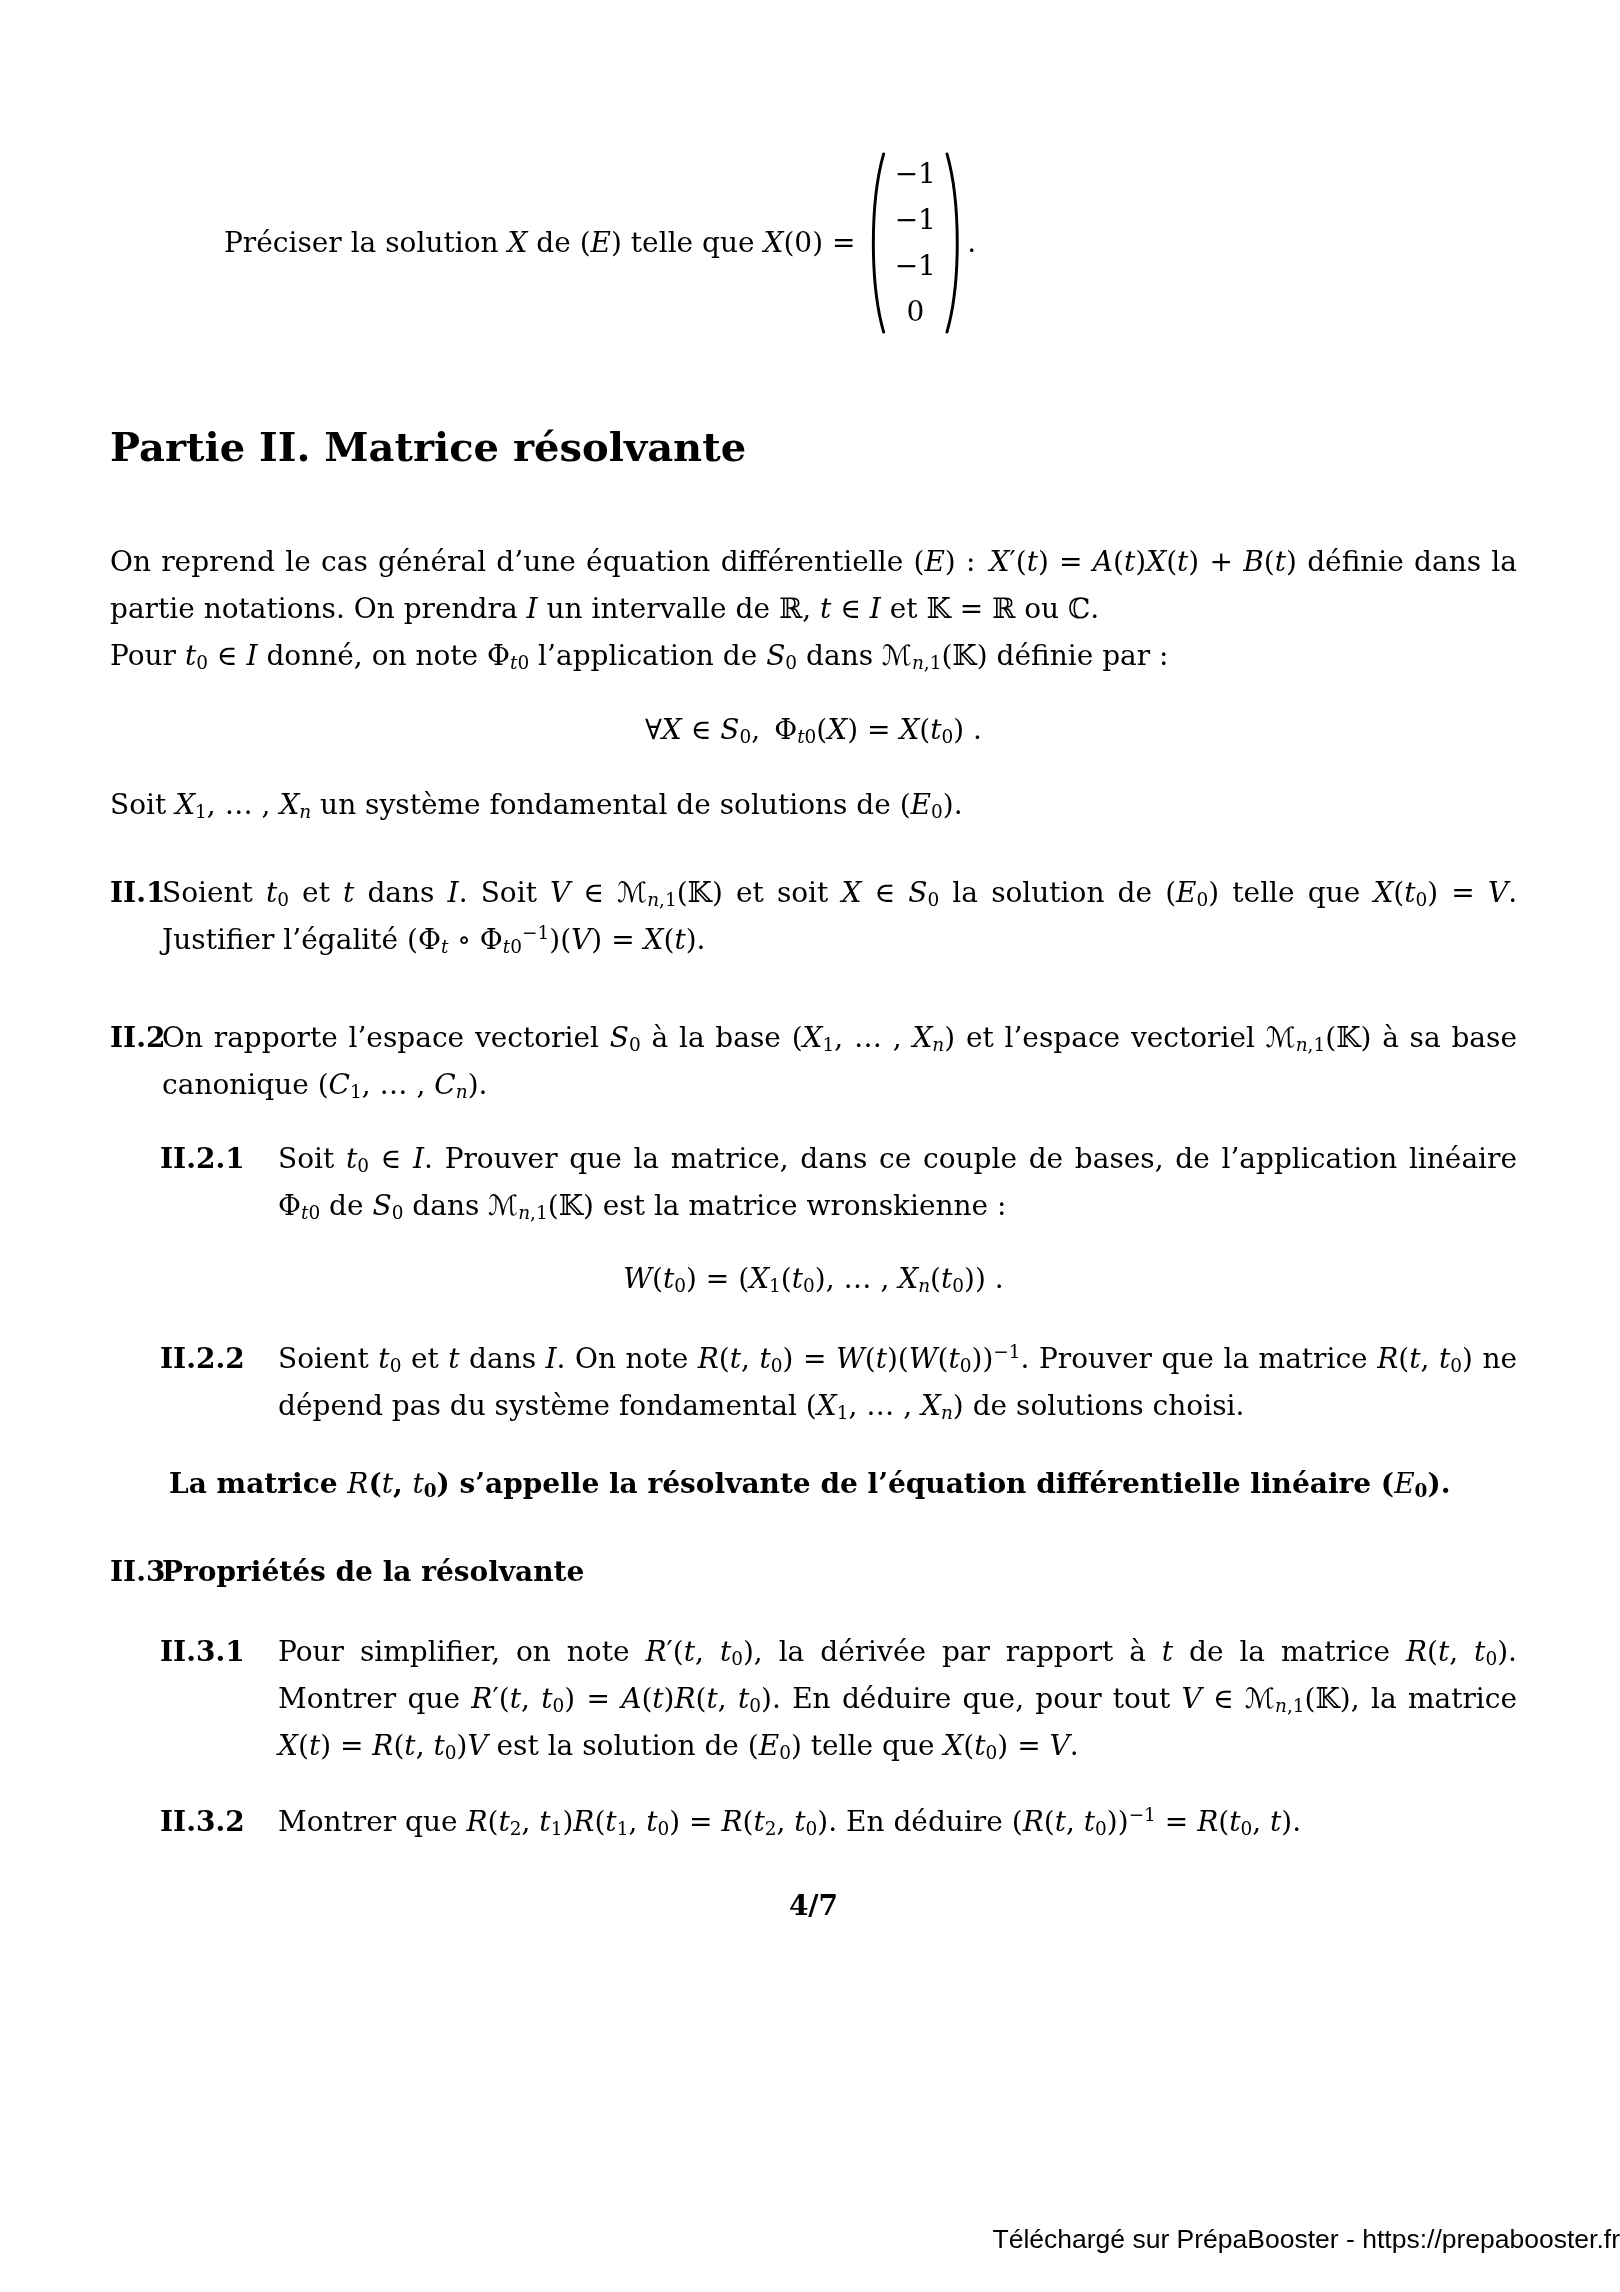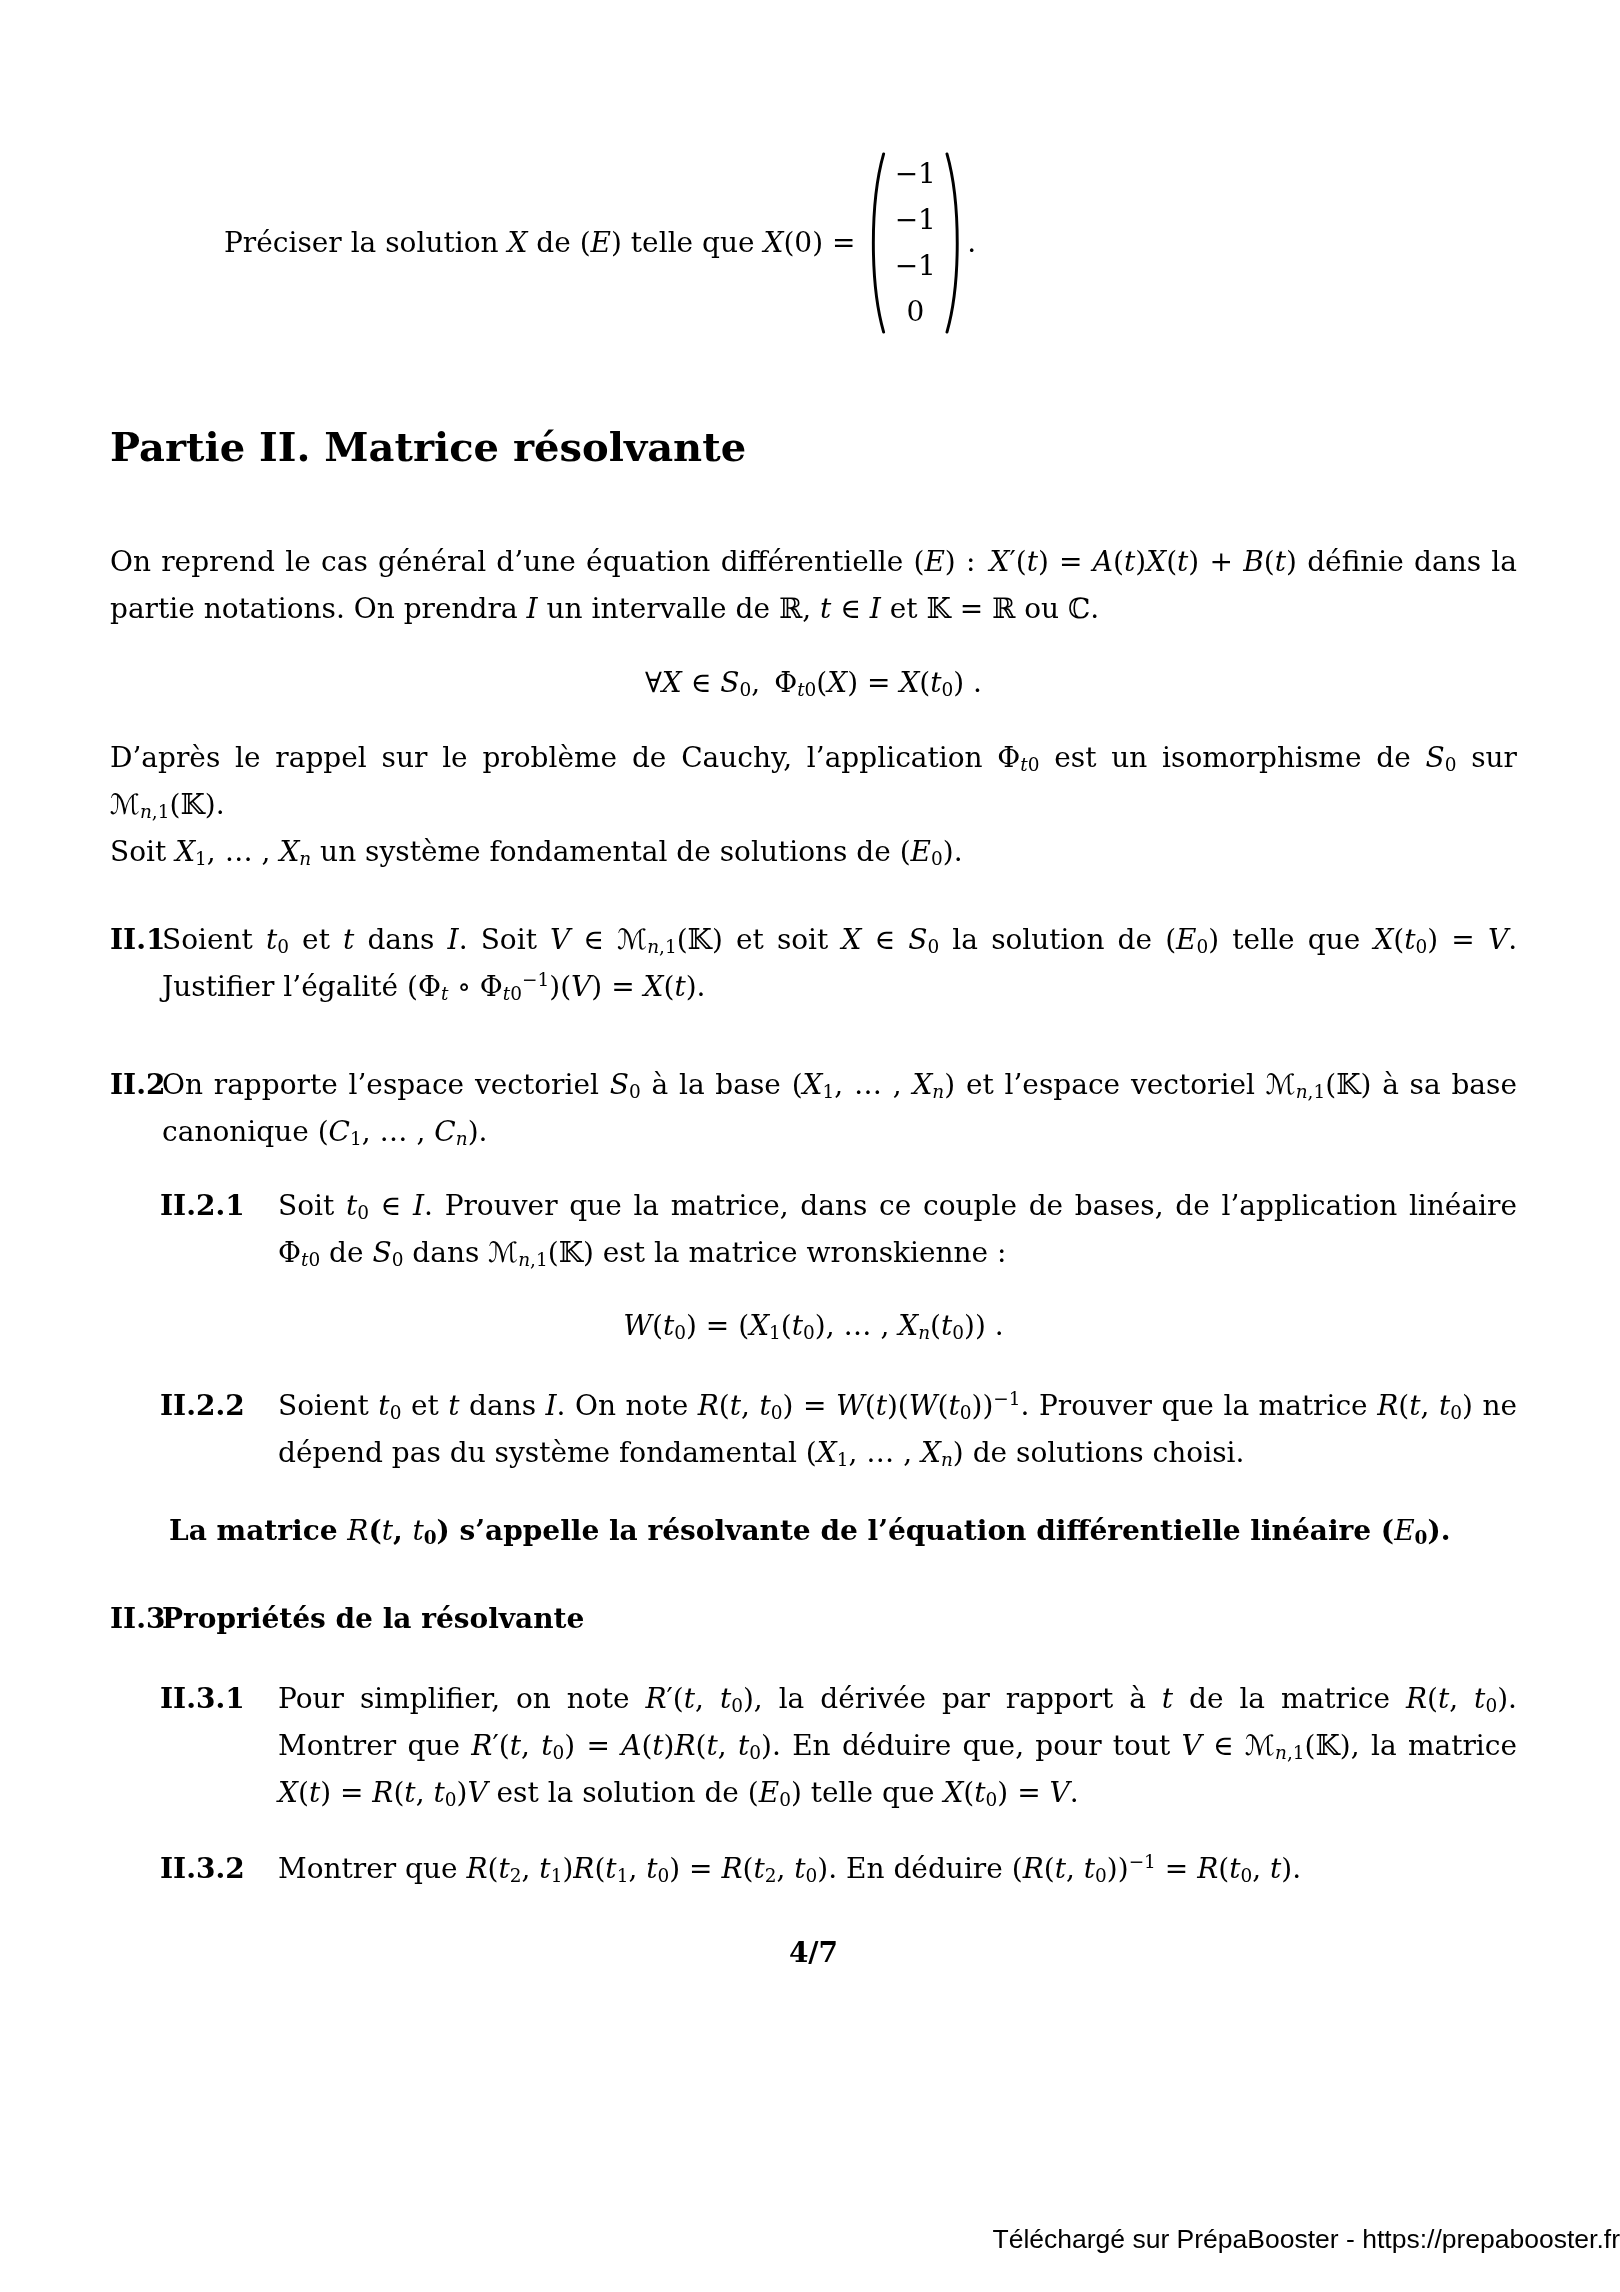--- a/index.html
+++ b/index.html
@@ -96,26 +96,26 @@
         <path d="M3 4 C 17 53 17 137 3 186" fill="none" stroke="#000" stroke-width="3" stroke-linecap="round"></path>
       </svg>
     </span>
     <span class="intro-suffix">.</span>
   </div>
 
   <h1 class="part-heading">Partie II. Matrice résolvante</h1>
 
   <div class="lead lead-1">
     <p>On reprend le cas général d’une équation différentielle (<i>E</i>) : <i>X</i>′(<i>t</i>) = <i>A</i>(<i>t</i>)<i>X</i>(<i>t</i>) + <i>B</i>(<i>t</i>) définie dans la partie notations. On prendra <i>I</i> un intervalle de ℝ, <i>t</i> ∈ <i>I</i> et 𝕂 = ℝ ou ℂ.</p>
+    <p>Pour <i>t</i><sub>0</sub> ∈ <i>I</i> donné, on note Φ<sub><i>t</i>0</sub> l’application de <i>S</i><sub>0</sub> dans ℳ<sub><i>n</i>,1</sub>(𝕂) définie par :</p>
   </div>
 
   <div class="equation">∀<i>X</i> ∈ <i>S</i><sub>0</sub>, Φ<sub><i>t</i>0</sub>(<i>X</i>) = <i>X</i>(<i>t</i><sub>0</sub>) .</div>
 
   <div class="lead lead-2">
-    <p>D’après le rappel sur le problème de Cauchy, l’application Φ<sub><i>t</i>0</sub> est un isomorphisme de <i>S</i><sub>0</sub> sur ℳ<sub><i>n</i>,1</sub>(𝕂).</p>
     <p>Soit <i>X</i><sub>1</sub>, … , <i>X</i><sub><i>n</i></sub> un système fondamental de solutions de (<i>E</i><sub>0</sub>).</p>
   </div>
 
   <div class="item lvl1 m-q1">
     <span class="label">II.1</span>
     <div class="body">Soient <i>t</i><sub>0</sub> et <i>t</i> dans <i>I</i>. Soit <i>V</i> ∈ ℳ<sub><i>n</i>,1</sub>(𝕂) et soit <i>X</i> ∈ <i>S</i><sub>0</sub> la solution de (<i>E</i><sub>0</sub>) telle que <i>X</i>(<i>t</i><sub>0</sub>) = <i>V</i>. Justifier l’égalité (Φ<sub><i>t</i></sub> ∘ Φ<sub><i>t</i>0</sub><sup>−1</sup>)(<i>V</i>) = <i>X</i>(<i>t</i>).</div>
   </div>
 
   <div class="item lvl1 m-q2">
     <span class="label">II.2</span>

